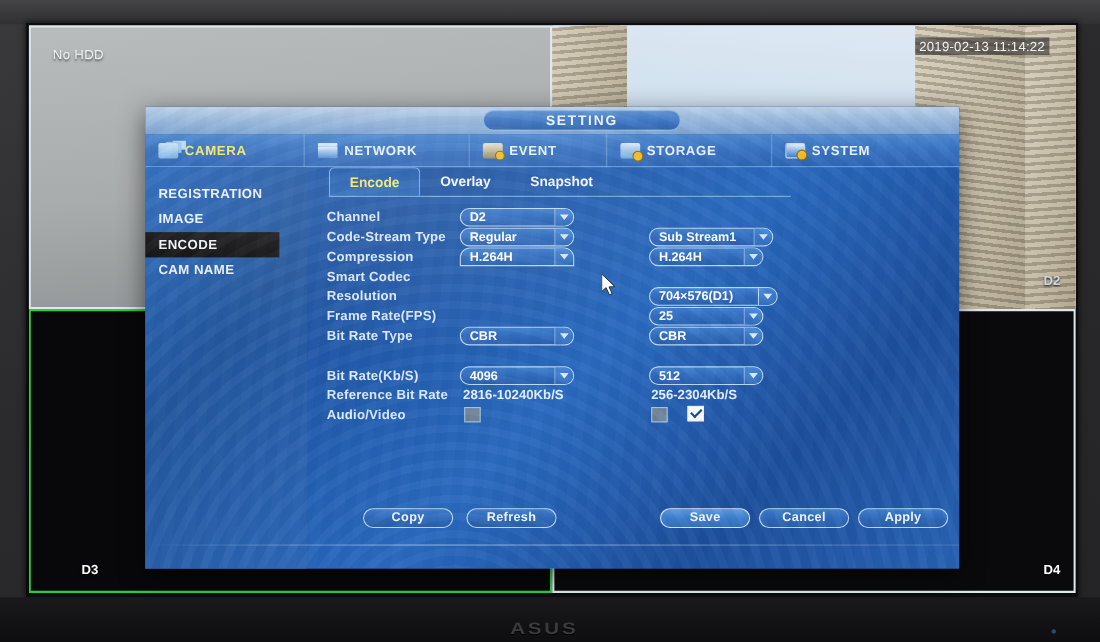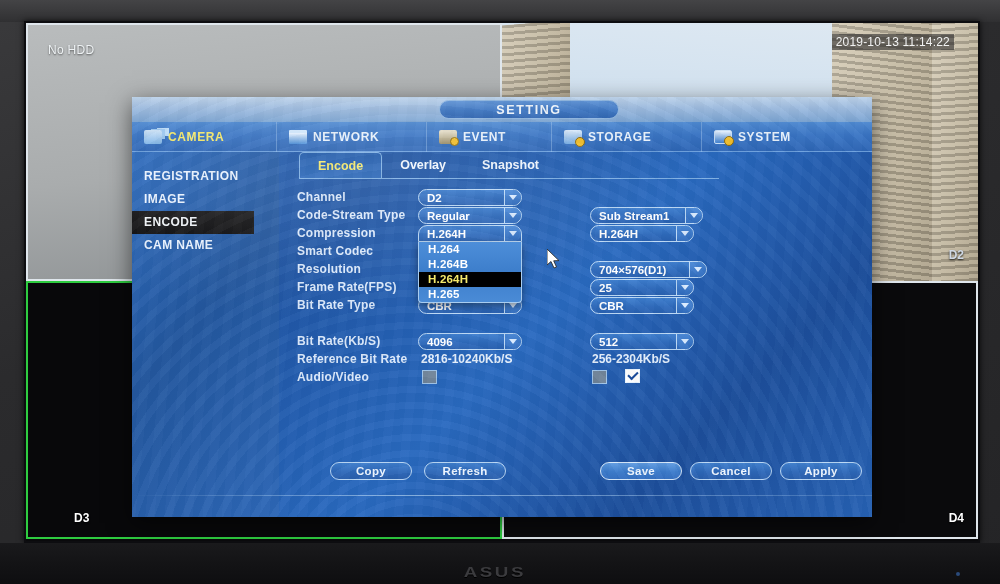--- a/index.html
+++ b/index.html
@@ -287,21 +287,21 @@
 
       <div class="cell c1 cell-border-white">
         <div class="no-hdd">No HDD</div>
       </div>
 
       <div class="cell c2 cell-border-white">
         <div class="sky"></div>
         <div class="bldg" style="left:-10px;top:0;width:78px;height:258px;transform:skewY(-5deg);"></div>
         <div class="bldg" style="left:330px;top:-20px;width:120px;height:290px;transform:skewY(7deg);"></div>
         <div class="bldg" style="left:430px;top:-10px;width:60px;height:275px;transform:skewY(-4deg);"></div>
-        <div class="timestamp">2019-10-13 11:14:22</div>
+        <div class="timestamp">2019-02-13 11:14:22</div>
         <div class="cam-tag tag-d2">D2</div>
       </div>
 
       <div class="cell c3 cell-border-green">
         <div class="cam-tag tag-d3">D3</div>
       </div>
 
       <div class="cell c4 cell-border-white">
         <div class="cam-tag tag-d4">D4</div>
       </div>
@@ -374,26 +374,20 @@
           <div class="sel" style="left:139px; top:21px; width:104px;">
             <span>Regular</span>
             <span class="arrow"></span>
           </div>
 
           <div class="sel open" style="left:139px; top:39px; width:104px;">
             <span>H.264H</span>
             <span class="arrow"></span>
           </div>
 
-          <div class="dropdown" style="left:139px; top:56px; width:104px;">
-            <div class="dd-item">H.264</div>
-            <div class="dd-item">H.264B</div>
-            <div class="dd-item selected">H.264H</div>
-            <div class="dd-item">H.265</div>
-          </div>
 
           <div class="sel" style="left:139px; top:111px; width:104px;">
             <span>CBR</span>
             <span class="arrow"></span>
           </div>
 
           <div class="sel" style="left:139px; top:147px; width:104px;">
             <span>4096</span>
             <span class="arrow"></span>
           </div>

